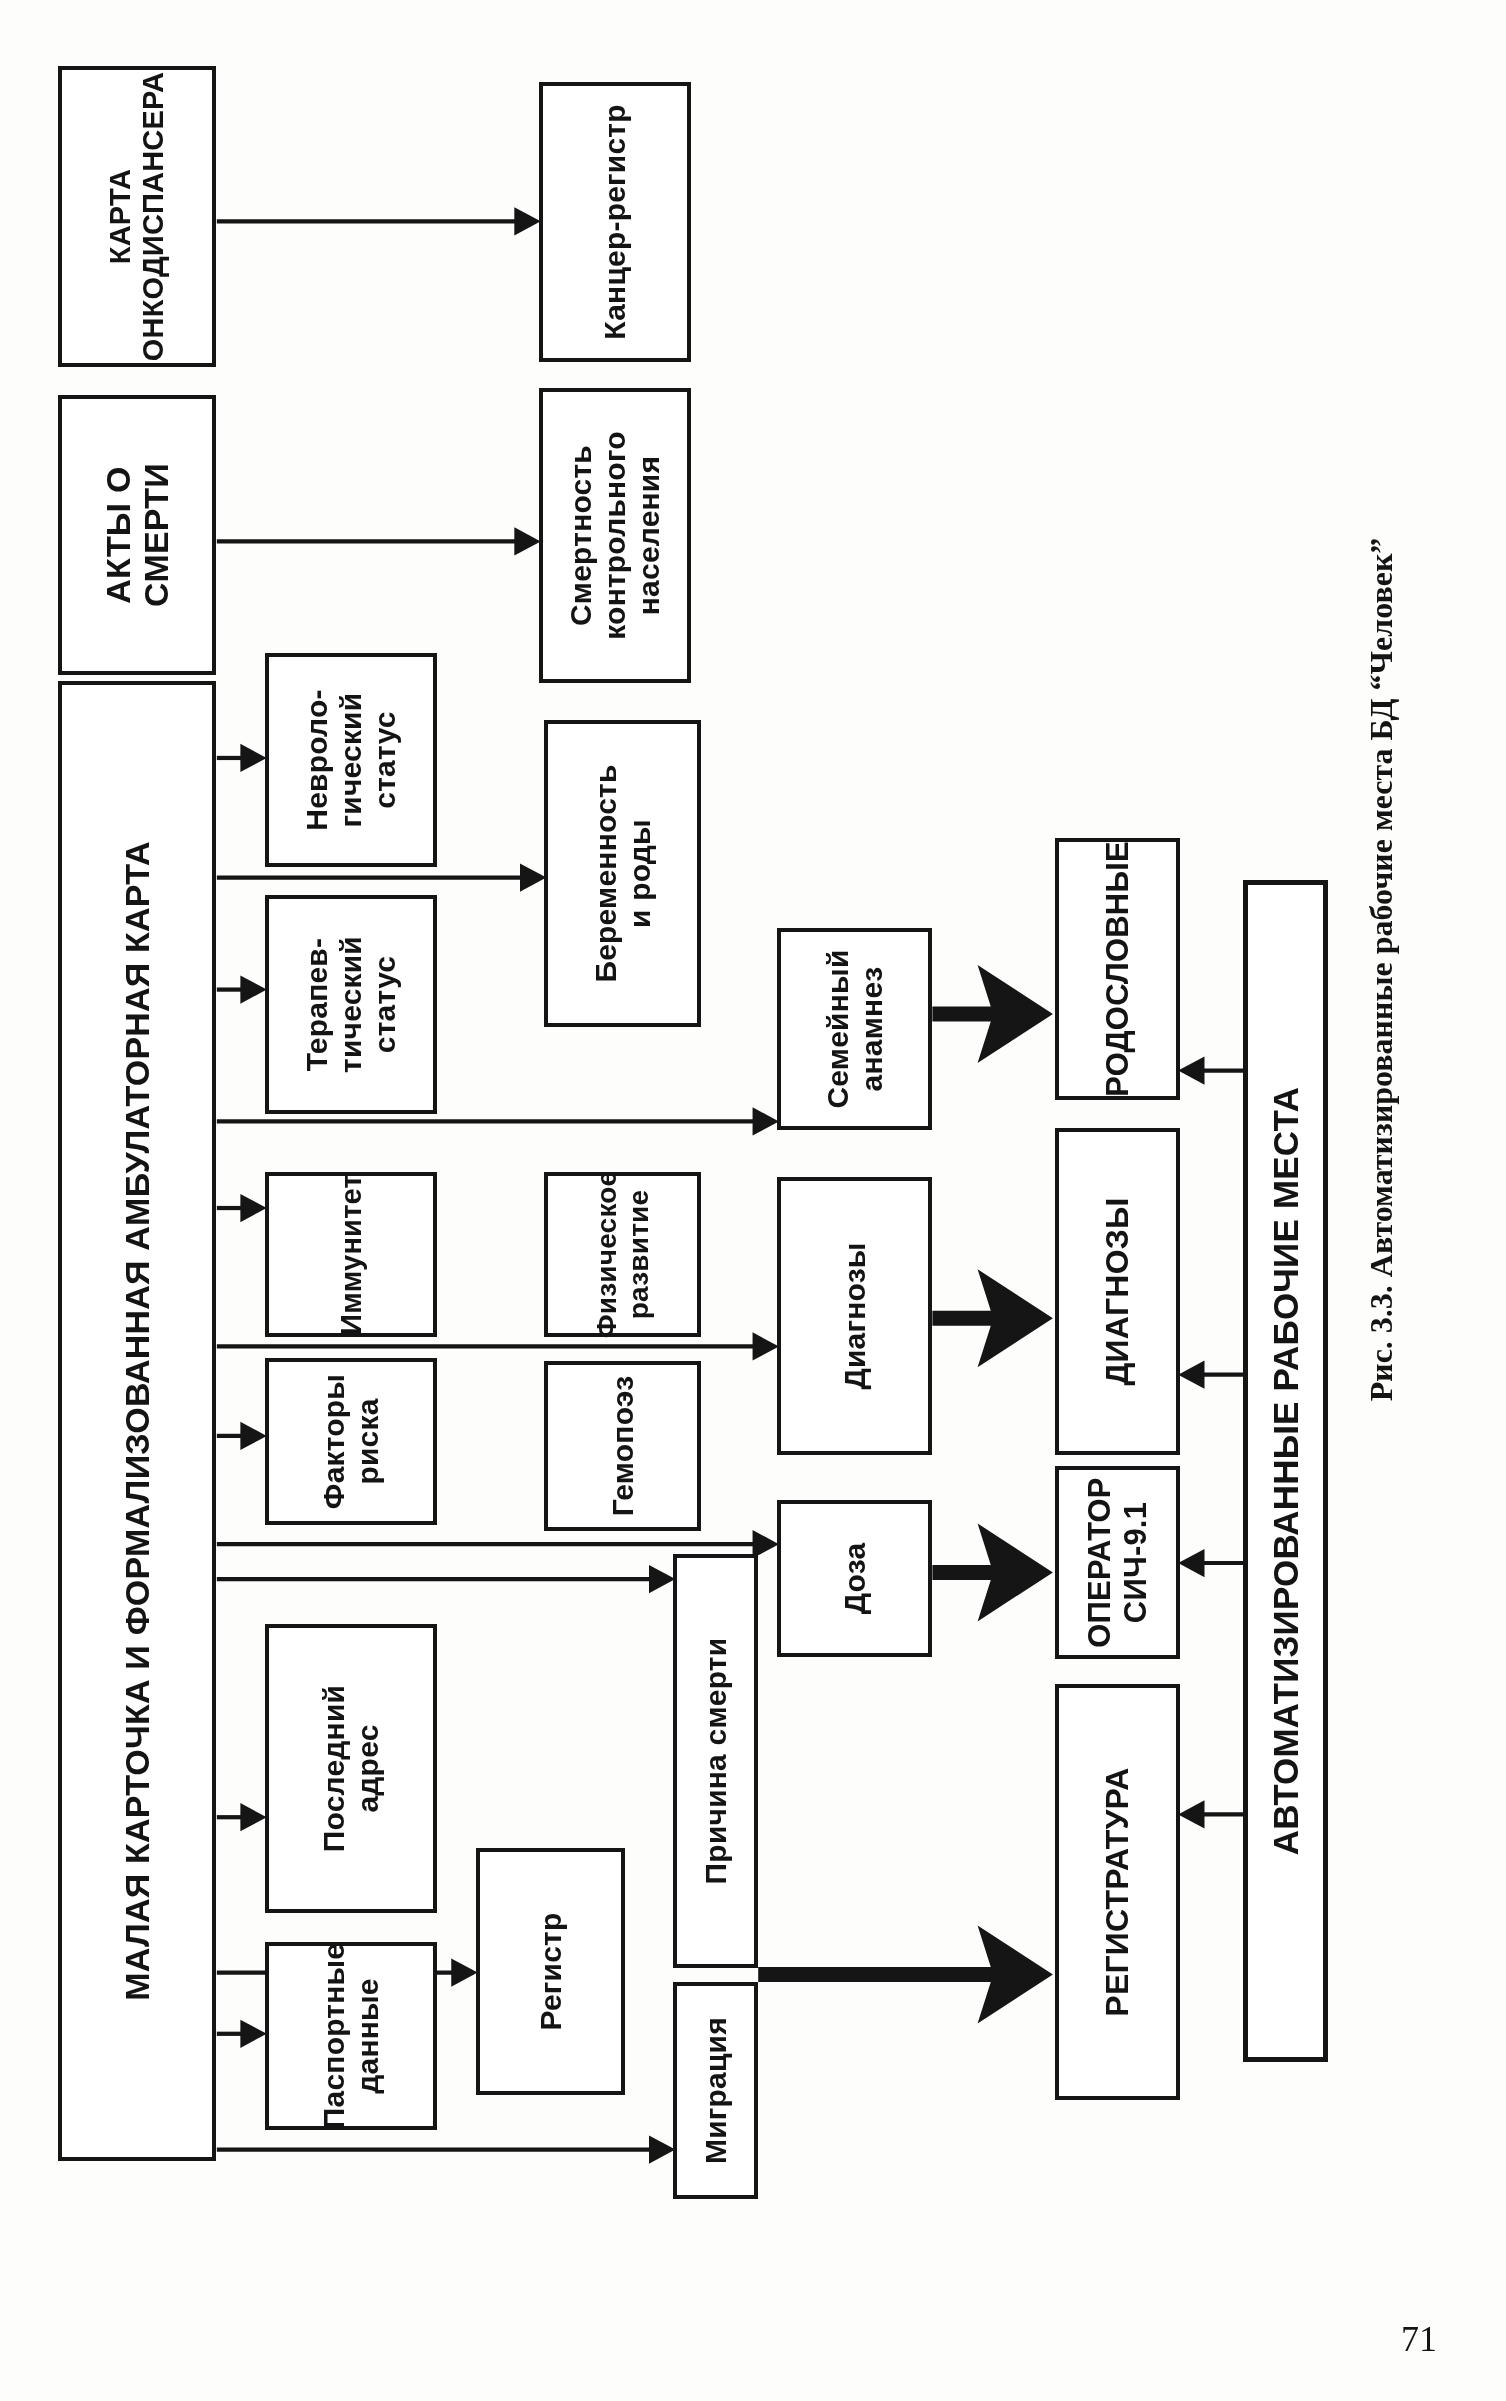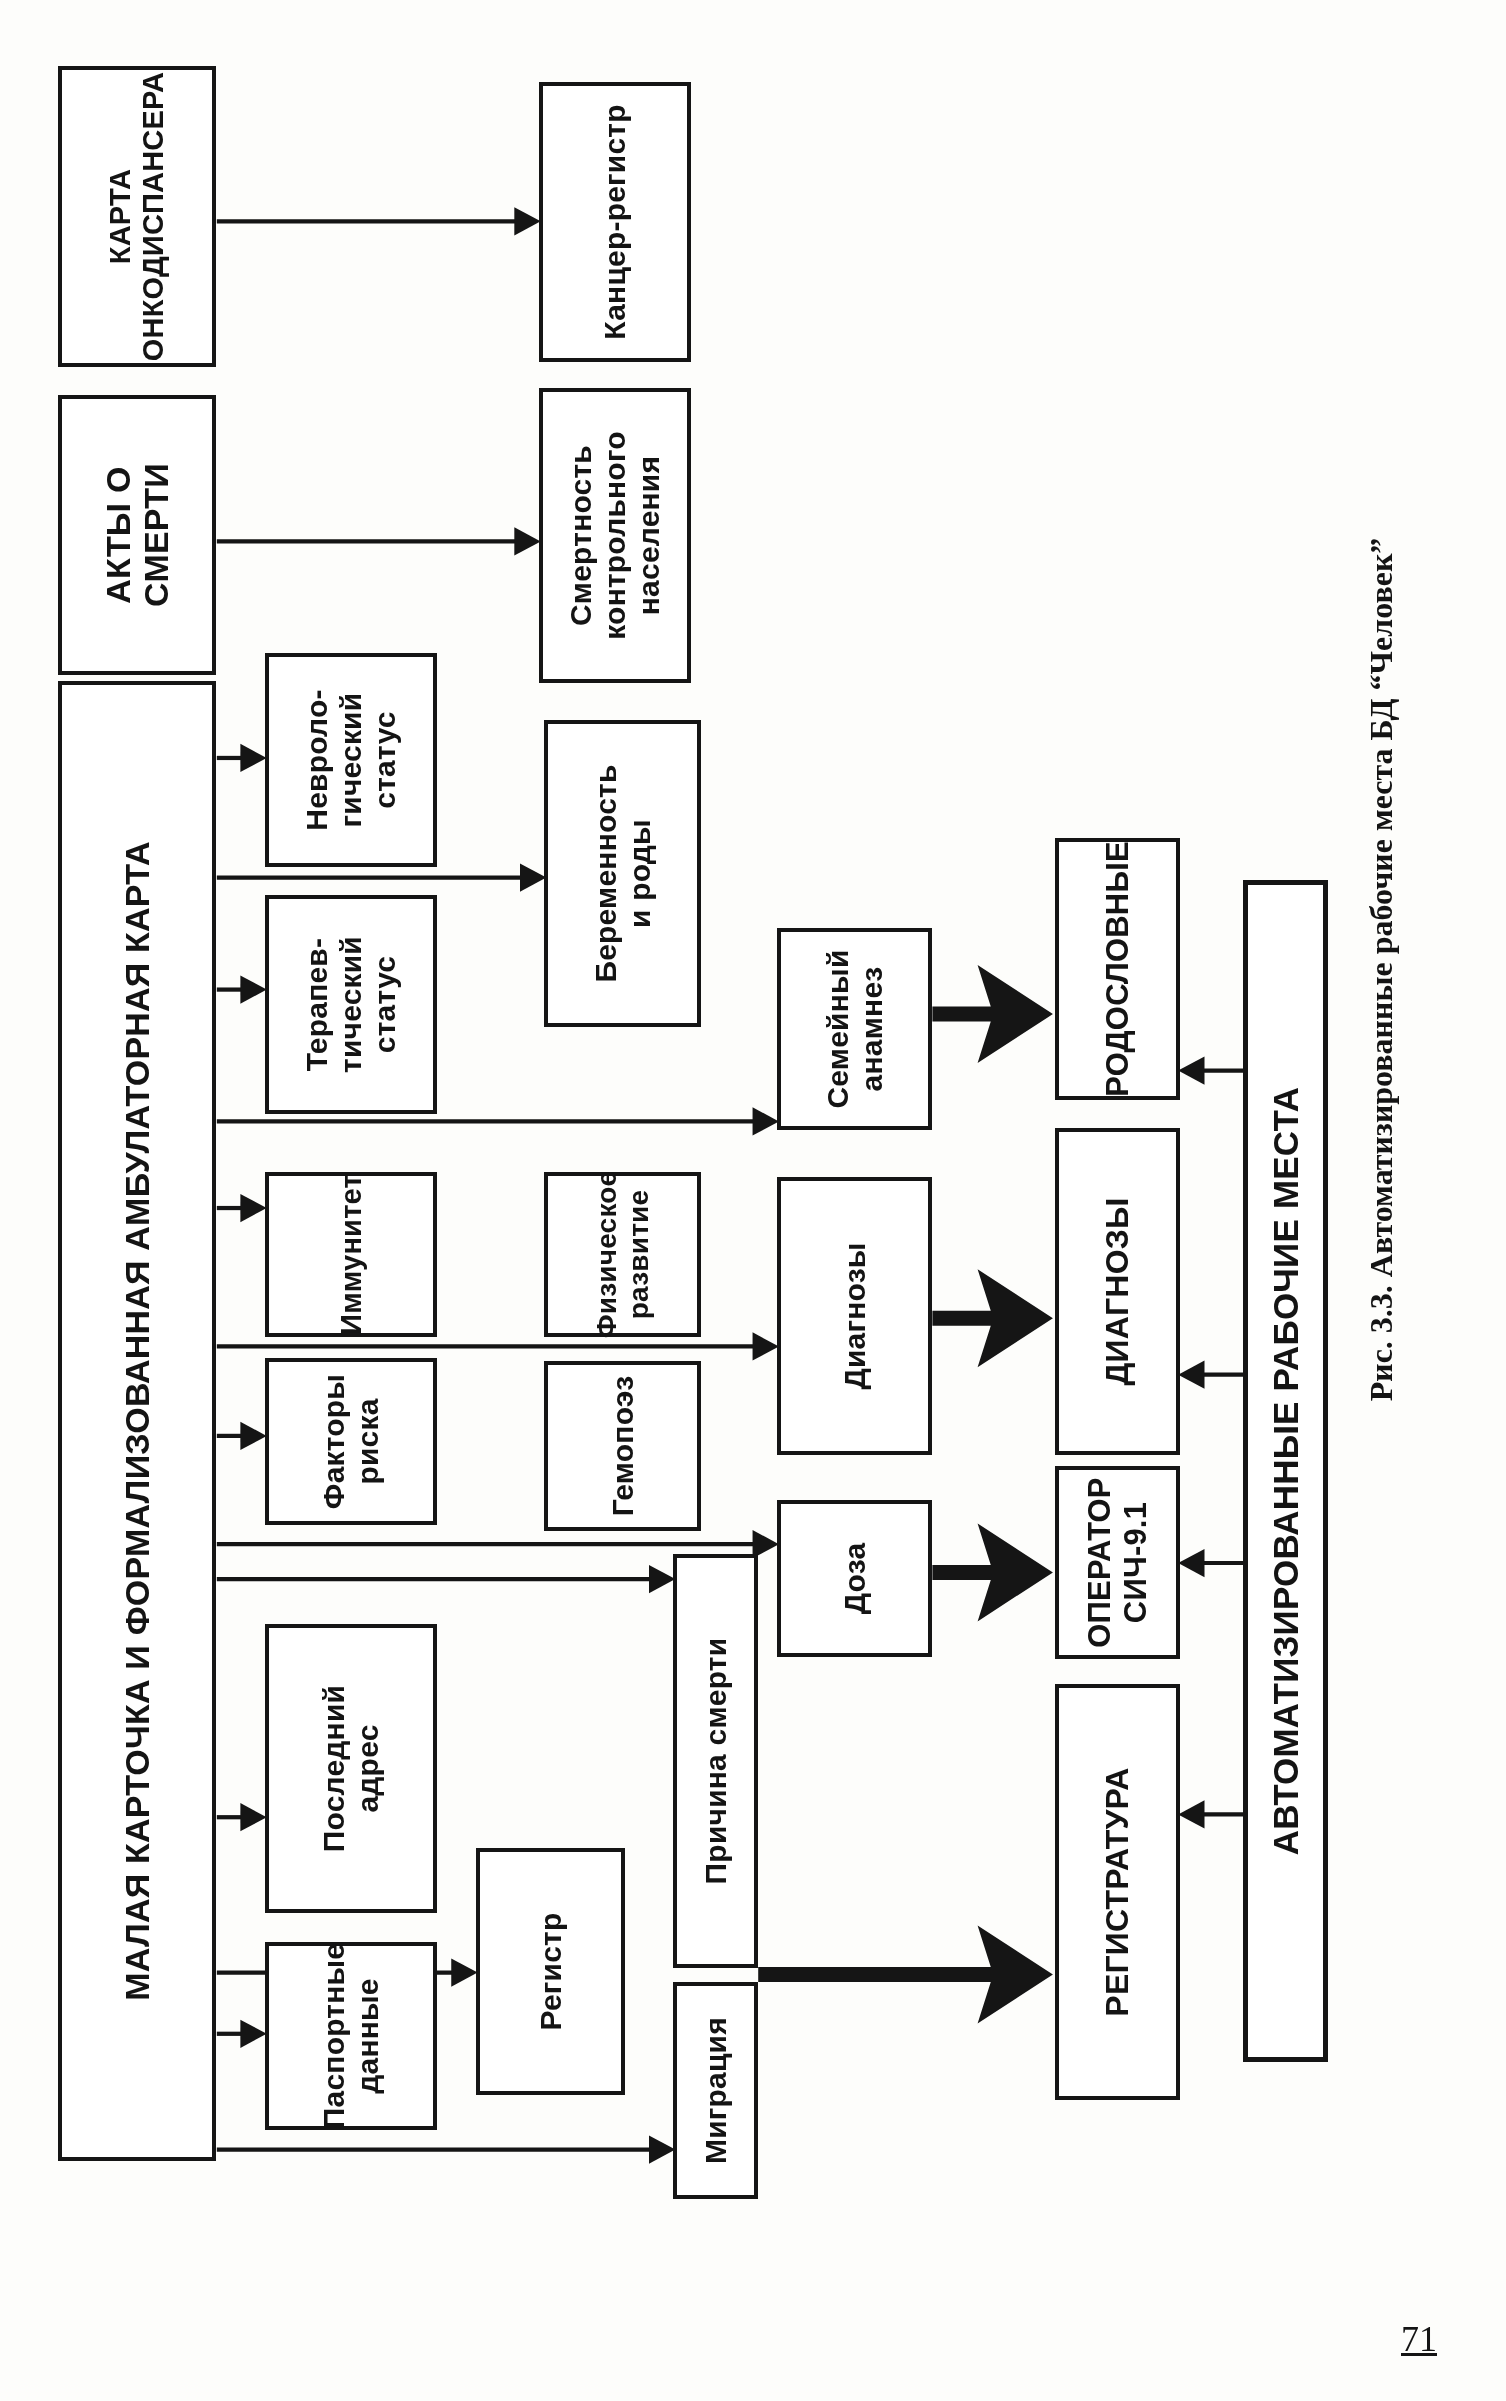--- a/index.html
+++ b/index.html
@@ -25,21 +25,21 @@
   .heavy{border-width:5.6px;}
   .fs30{font-size:28px}.fs31{font-size:29px}.fs32{font-size:30px}
   .fs33{font-size:31px}.fs34{font-size:32px}.fs36{font-size:34px}.fs37{font-size:35px}
   .caption{
     position:absolute;left:810px;top:1363px;width:1243px;
     text-align:center;font-family:"Liberation Serif",serif;
     font-size:32px;font-weight:bold;white-space:nowrap;
   }
   .pagenum{
     position:absolute;left:1401px;top:2318px;
-    font-family:"Liberation Serif",serif;font-size:36px;text-decoration:underline;
+    font-family:"Liberation Serif",serif;font-size:36px;
   }
   svg .ln{stroke:#151515;stroke-width:4.5;fill:none;}
   svg .hd{fill:#151515;stroke:none;}
 </style>
 </head>
 <body>
 
 <div class="page">
   <div class="fig">
 

